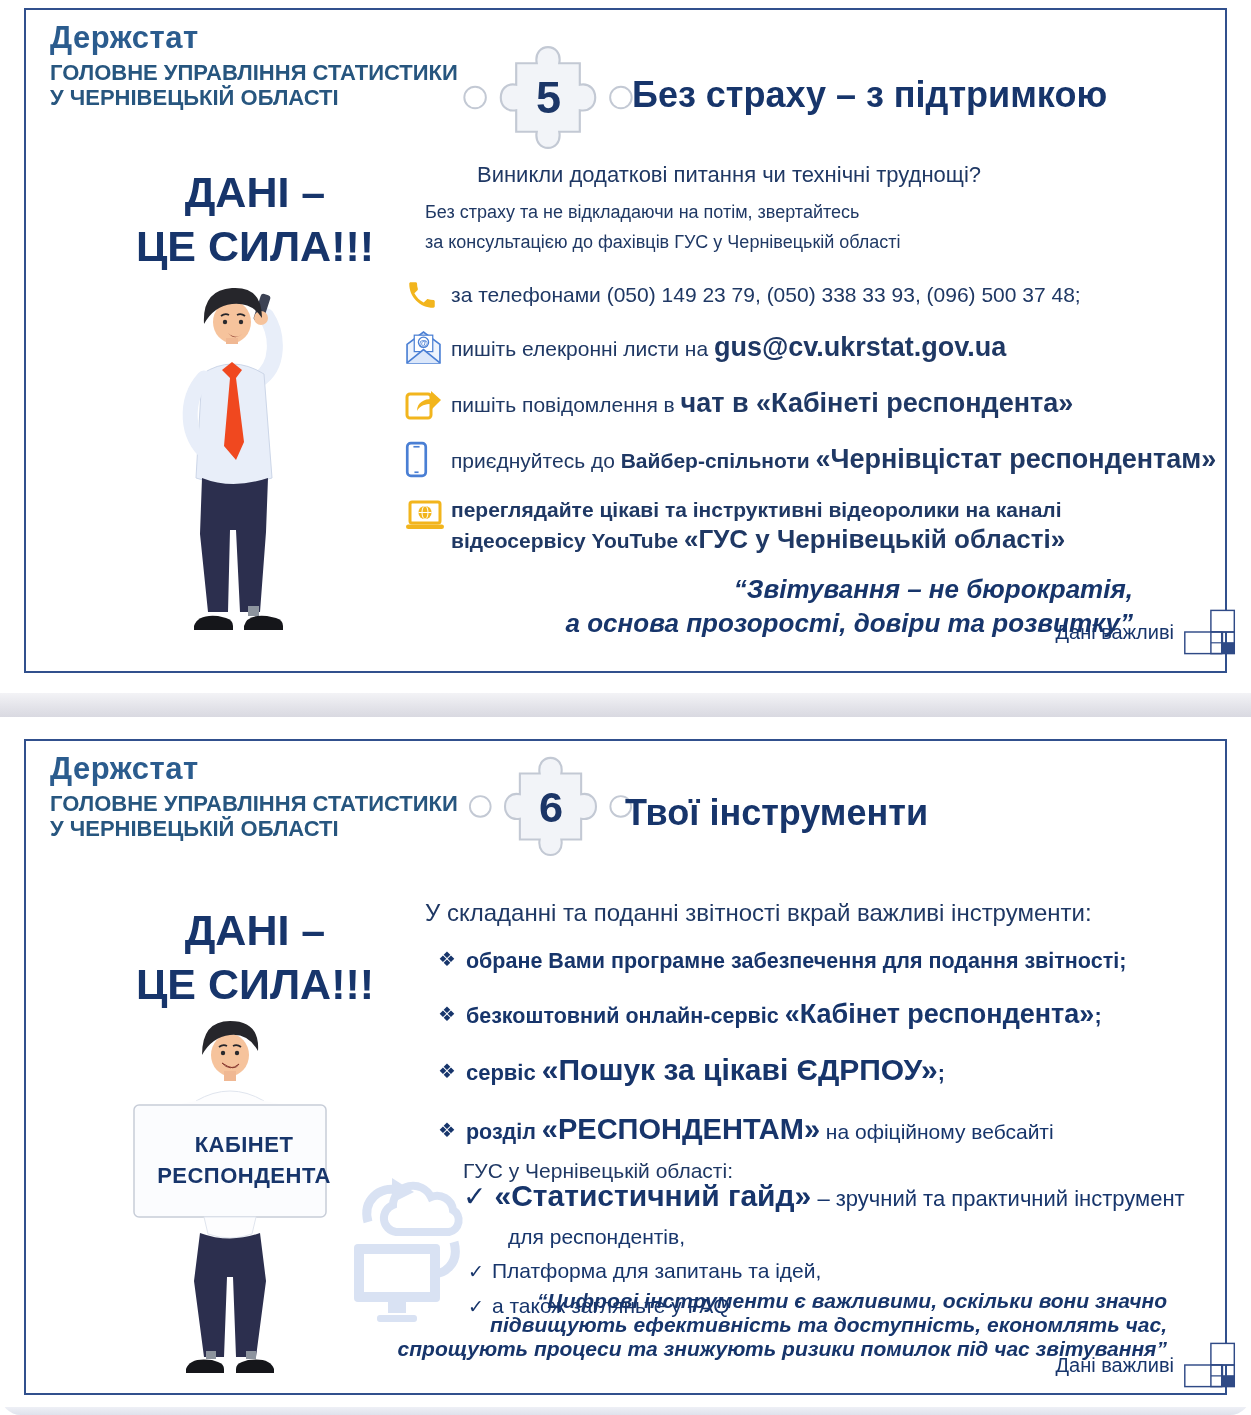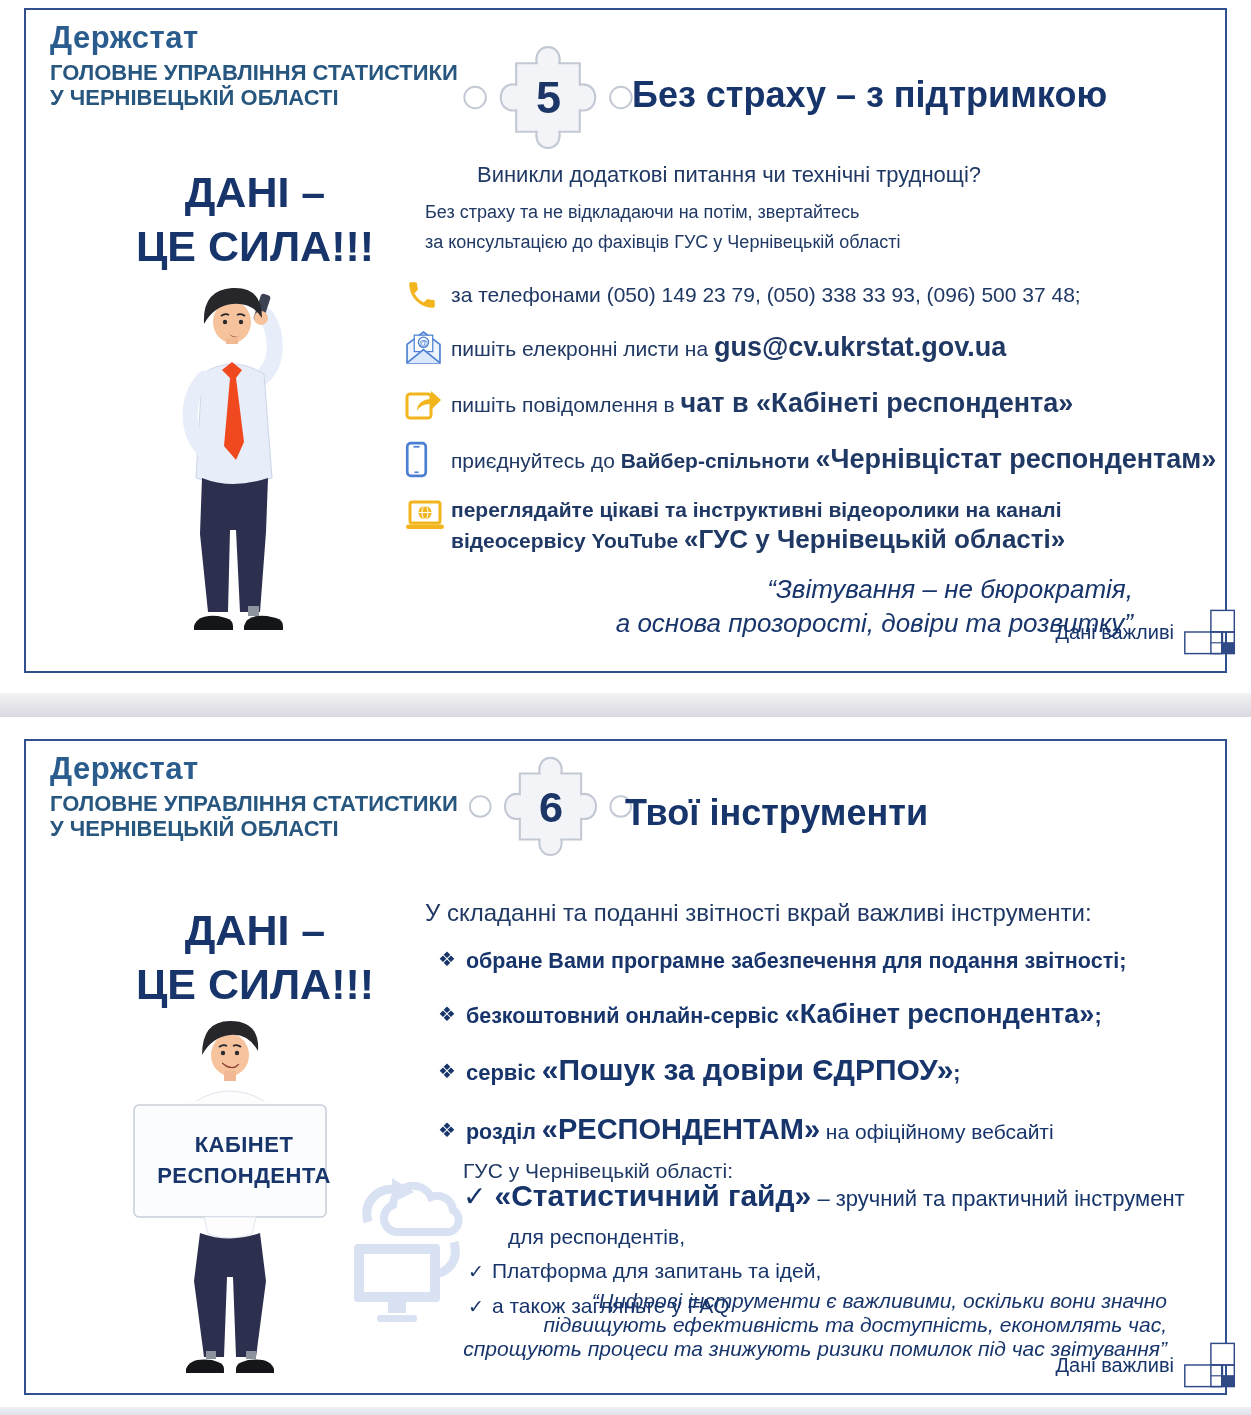--- a/index.html
+++ b/index.html
@@ -1,17 +1,17 @@
 <!DOCTYPE html>
 <html lang="uk"><head>
 <meta charset="utf-8">
 <style>
   html,body{margin:0;padding:0;background:#fff;}
   .page{position:relative;width:1251px;height:1415px;background:#fff;overflow:hidden;
-        font-family:"Liberation Sans","DejaVu Sans",sans-serif;color:#1f3864;}
+        font-family:"Liberation Sans","DejaVu Sans",sans-serif;color:#1f3864;border-radius:21px;}
   .slide{position:absolute;left:0;width:1251px;background:#fff;}
   .slide1{top:0;height:693px;}
   .slide2{top:717px;height:698px;}
   .gap-band{position:absolute;left:0;right:0;top:693px;height:24px;
             background:linear-gradient(180deg,#f3f3f6 0%,#e4e4ea 55%,#d9d9e1 100%);}
   .bottom-strip{position:absolute;left:0;right:0;top:1407px;height:8px;
             background:linear-gradient(180deg,#eef0f6,#dfe2ec);}
   .frame{position:absolute;border:2px solid #31508d;}
   .slide1 .frame{left:24px;right:24px;top:8px;bottom:20px;}
   .slide2 .frame{left:24px;right:24px;top:22px;bottom:20px;}
@@ -26,21 +26,21 @@
   .lead{position:absolute;font-size:22px;color:#1f3864;white-space:nowrap;}
   .sub{position:absolute;font-size:18px;color:#1f3864;line-height:30px;white-space:nowrap;}
 
   .contact-row{position:absolute;left:405px;display:flex;align-items:center;}
   .cicon{flex:0 0 46px;display:flex;justify-content:flex-start;align-items:center;}
   .ctext{font-size:21px;color:#1f3864;white-space:nowrap;}
   .ctext .mid{font-weight:bold;}
   .ctext .big{font-weight:bold;font-size:27px;}
   .ctext .line1{font-weight:bold;display:block;line-height:28px;}
 
-  .quote{position:absolute;text-align:right;font-style:italic;font-weight:normal;color:#17356b;}
+  .quote{position:absolute;text-align:right;font-style:italic;font-weight:bold;color:#17356b;}
   .slide1 .quote{right:118px;top:572px;font-size:26px;line-height:34px;}
   .slide2 .quote{right:84px;top:572px;font-size:21px;line-height:24px;}
 
   .datamark{position:absolute;display:flex;align-items:center;gap:9px;}
   .slide1 .datamark{right:14px;top:608px;}
   .slide2 .datamark{right:14px;top:624px;}
   .datamark .mark-label{font-size:20px;color:#17356b;}
 
   .bullet-row{position:absolute;left:438px;white-space:nowrap;color:#17356b;}
   .bullet-row .marker{font-size:20px;font-weight:bold;margin-right:10px;vertical-align:2px;}
@@ -259,21 +259,21 @@
 
     <div class="lead" style="left:425px;top:166px;font-size:24px;margin-top:16px;">У складанні та поданні звітності вкрай важливі інструменти:</div>
 
     <div class="bullet-row" style="top:230px;">
       <span class="marker">❖</span><span class="pre">обране Вами програмне забезпечення для подання звітності;</span>
     </div>
     <div class="bullet-row" style="top:282px;">
       <span class="marker">❖</span><span class="pre">безкоштовний онлайн-сервіс </span><span class="big">«Кабінет респондента»</span><span class="post">;</span>
     </div>
     <div class="bullet-row xl" style="top:336px;">
-      <span class="marker">❖</span><span class="pre" style="font-size:22px;">сервіс </span><span class="big">«Пошук за довіри ЄДРПОУ»</span><span class="post">;</span>
+      <span class="marker">❖</span><span class="pre" style="font-size:22px;">сервіс </span><span class="big">«Пошук за цікаві ЄДРПОУ»</span><span class="post">;</span>
     </div>
     <div class="bullet-row xl" style="top:396px;">
       <span class="marker">❖</span><span class="pre">розділ </span><span class="big" style="font-size:29px;">«РЕСПОНДЕНТАМ»</span><span style="font-size:21px;"> на офіційному вебсайті</span>
     </div>
     <div class="bullet-cont" style="top:442px;">ГУС у Чернівецькій області:</div>
 
     <div class="check-row check-big" style="left:463px;top:462px;">
       <span class="marker">✓</span><span class="big">«Статистичний гайд»</span><span class="rest"> – зручний та практичний інструмент</span>
     </div>
     <div class="check-row check-sm" style="left:508px;top:508px;">для респондентів,</div>

